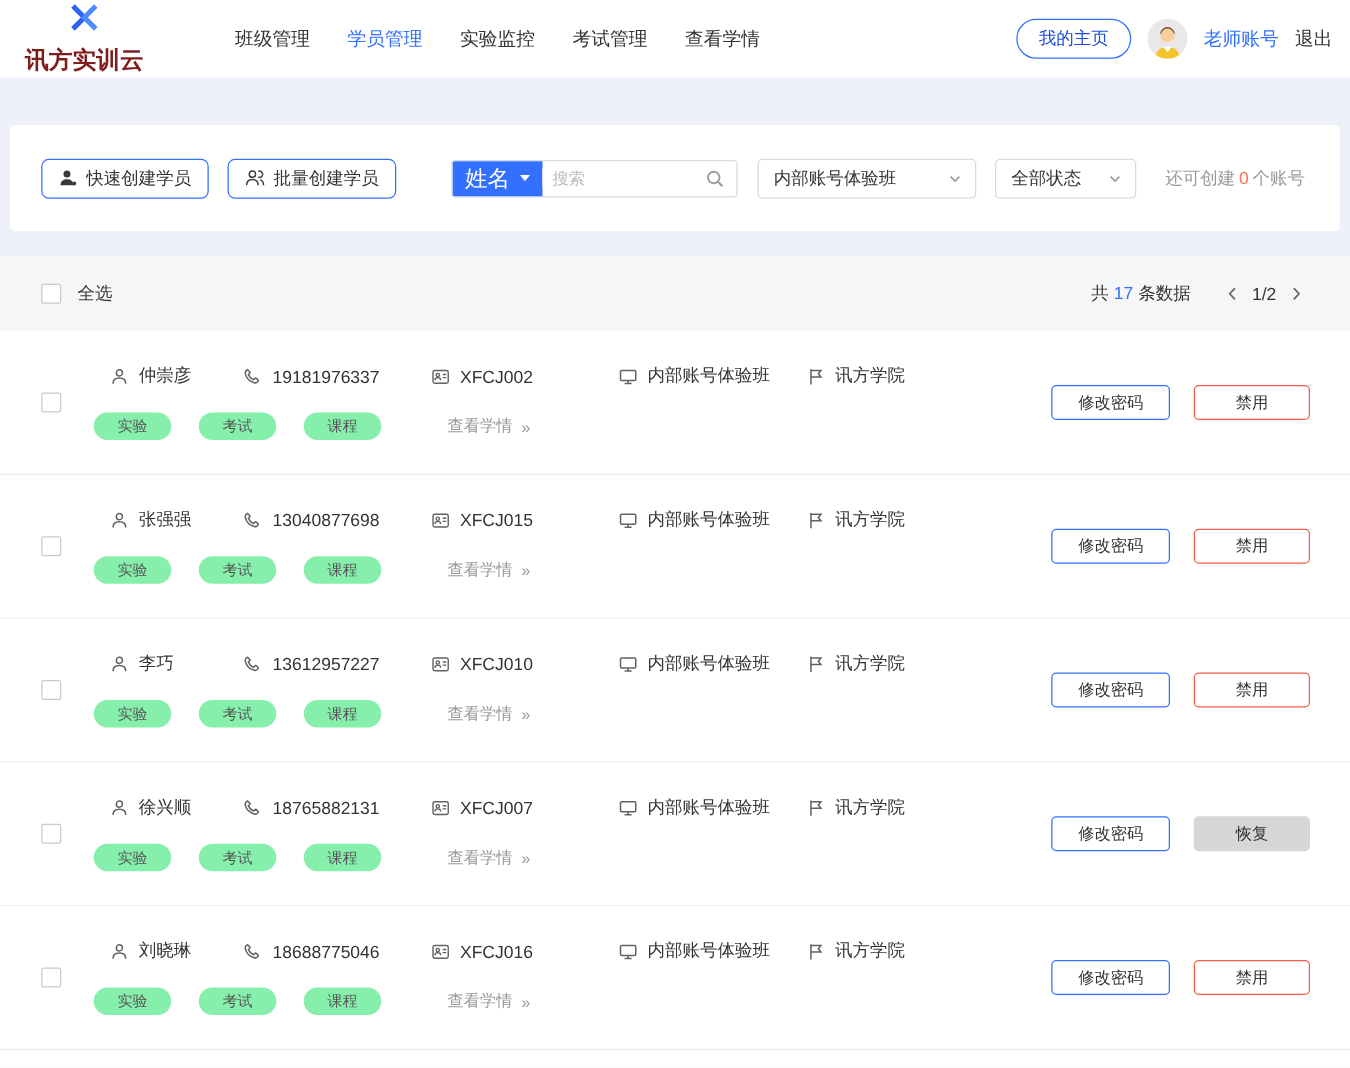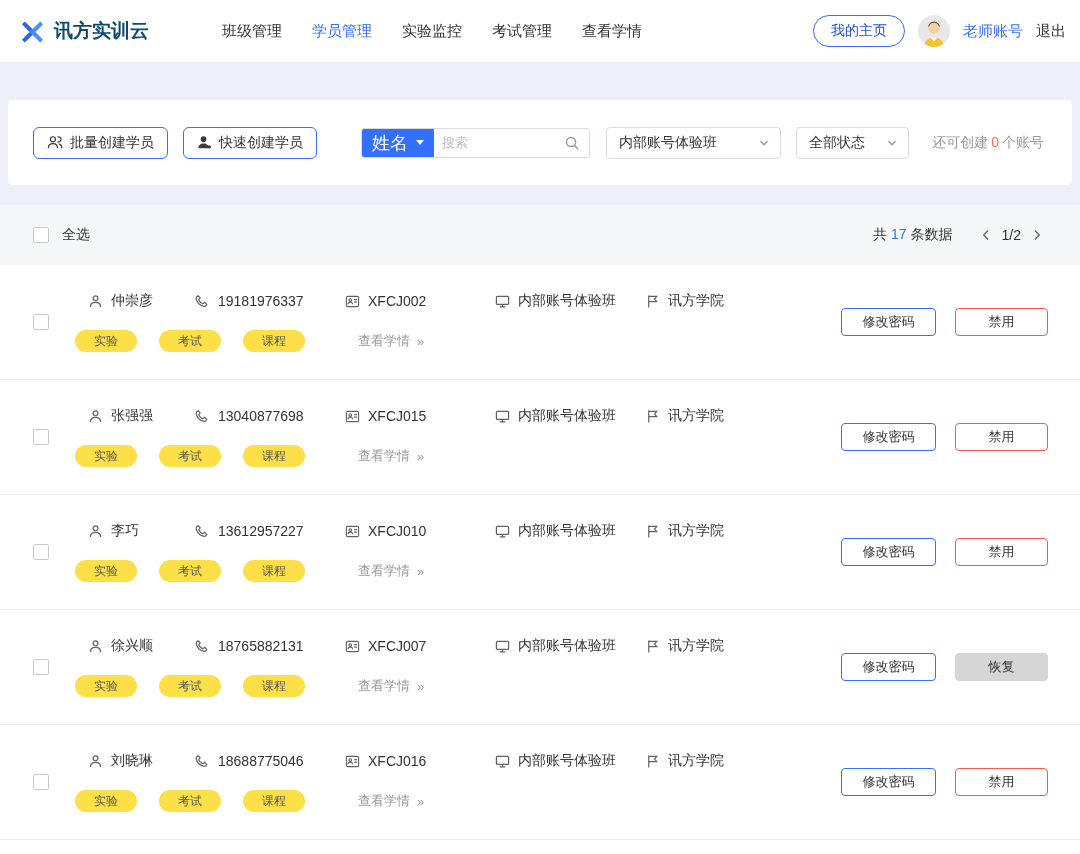--- a/index.html
+++ b/index.html
@@ -1,21 +1,21 @@
 <!DOCTYPE html>
 <html><head>
 <meta charset="utf-8">
 <style>
   * { margin:0; padding:0; box-sizing:border-box; }
   html,body { width:1080px; height:854px; overflow:hidden; }
   body { background:#edf0f8; font-family:"Liberation Sans","DejaVu Sans",sans-serif; color:#333; }
 
   
   .header { height:62px; background:#fff; display:flex; align-items:center; padding:0 14px 0 20px; }
-  .brand { display:flex; align-items:center; gap:9px; font-size:19px; font-weight:bold; color:#0c4a6e; }
+  .brand { display:flex; align-items:center; gap:9px; font-size:19px; font-weight:bold; color:#7f1d1d;flex-direction:column; }
   .nav { display:flex; gap:30px; margin-left:73px; font-size:15px; }
   .nav-item { cursor:pointer; color:#333; white-space:nowrap; }
   .nav-item[data-active="true"] { color:#3370ff; }
   .header-right { margin-left:auto; display:flex; align-items:center; gap:13px; }
   .homepage-btn { border:1px solid #3370ff; color:#1d4ed8; border-radius:16px; padding:6px 17px; font-size:14px; background:#fff; cursor:pointer; white-space:nowrap; }
   .account-name { color:#3370ff; font-size:15px; white-space:nowrap; }
   .logout { font-size:15px; color:#333; cursor:pointer; white-space:nowrap; }
 
   
   .toolbar-card { margin:38px 8px 0; background:#fff; border-radius:4px; height:85px; display:flex; align-items:center; padding:0 28px 0 25px; }
@@ -49,21 +49,21 @@
   .line1 { display:flex; align-items:center; font-size:14px; }
   .cell { display:flex; align-items:center; gap:8px; white-space:nowrap; }
   .cell svg { flex:none; }
   .cell-name { width:107px; }
   .cell-phone { width:150px; }
   .cell-account { width:150px; }
   .cell-class { width:150px; }
   .cell-college { flex:1; }
   .line2 { display:flex; align-items:center; margin-left:-13px; }
   .tags-wrap { display:flex; gap:22px; width:283px; }
-  .tag { width:62px; height:22px; border-radius:11px; background:#fde047; color:#555; font-size:12px; display:flex; align-items:center; justify-content:center; cursor:pointer; }
+  .tag { width:62px; height:22px; border-radius:11px; background:#86efac; color:#555; font-size:12px; display:flex; align-items:center; justify-content:center; cursor:pointer; }
   .view-link { color:#999; font-size:13px; display:flex; align-items:center; gap:7px; cursor:pointer; white-space:nowrap; }
   .view-arrow { font-size:13px; color:#999; }
   .actions { width:207px; flex:none; display:flex; justify-content:space-between; align-items:center; }
   .action-btn { height:28px; border-radius:4px; font-size:13px; background:#fff; border:1px solid #ccc; cursor:pointer; color:#333; font-family:inherit; }
   .action-btn.btn-1 { width:95px; }
   .action-btn.btn-2 { width:93px; }
   .action-btn[data-variant="primary"] { border:1px solid #3370ff; background:#fff; }
   .action-btn[data-variant="danger"]  { border:1px solid #f55c47; background:#fff; }
   .action-btn[data-variant="gray"]    { border:1px solid #d6d6d6; background:#d6d6d6; }
   .list-footer { height:14px; background:#fff; }
@@ -107,38 +107,38 @@
       </svg>
     </span>
     <span class="account-name">老师账号</span>
     <span class="logout">退出</span>
   </div>
 </div>
 
 <div class="toolbar-card">
   <button class="create-btn">
     <span style="display:flex;">
+      <svg width="15" height="15" viewBox="0 0 16 16" fill="#3a3a3a">
+        <circle cx="7" cy="4.4" r="3"></circle>
+        <path d="M1.5 14 c0-3.4 2.5-5 5.5-5 s5.5 1.6 5.5 5 z"></path>
+        <circle cx="13.2" cy="12.6" r="1.7"></circle>
+      </svg>
+    </span>
+    <span>快速创建学员</span>
+  </button>
+  <button class="create-btn">
+    <span style="display:flex;">
       <svg width="16" height="15" viewBox="0 0 17 16" fill="none" stroke="#3a3a3a" stroke-width="1.25">
         <circle cx="6.3" cy="4.6" r="2.7"></circle>
         <path d="M1.4 14 c0-3.2 2.2-4.8 4.9-4.8 s4.9 1.6 4.9 4.8"></path>
         <path d="M11.2 2.2 a2.7 2.7 0 1 1 0 4.9"></path>
         <path d="M12.8 9.5 c2 .6 3 2.2 3 4.5"></path>
       </svg>
     </span>
     <span>批量创建学员</span>
-  </button>
-  <button class="create-btn">
-    <span style="display:flex;">
-      <svg width="15" height="15" viewBox="0 0 16 16" fill="#3a3a3a">
-        <circle cx="7" cy="4.4" r="3"></circle>
-        <path d="M1.5 14 c0-3.4 2.5-5 5.5-5 s5.5 1.6 5.5 5 z"></path>
-        <circle cx="13.2" cy="12.6" r="1.7"></circle>
-      </svg>
-    </span>
-    <span>快速创建学员</span>
   </button>
 
   <div class="search-group">
     <div class="search-field-btn">
       <span>姓名</span>
       <span class="caret-down"></span>
     </div>
     <input class="search-input" type="text" placeholder="搜索" style="">
     <span class="search-icon-wrap">
       <svg width="16" height="16" viewBox="0 0 16 16" fill="none" stroke="#9a9a9a" stroke-width="1.5">

